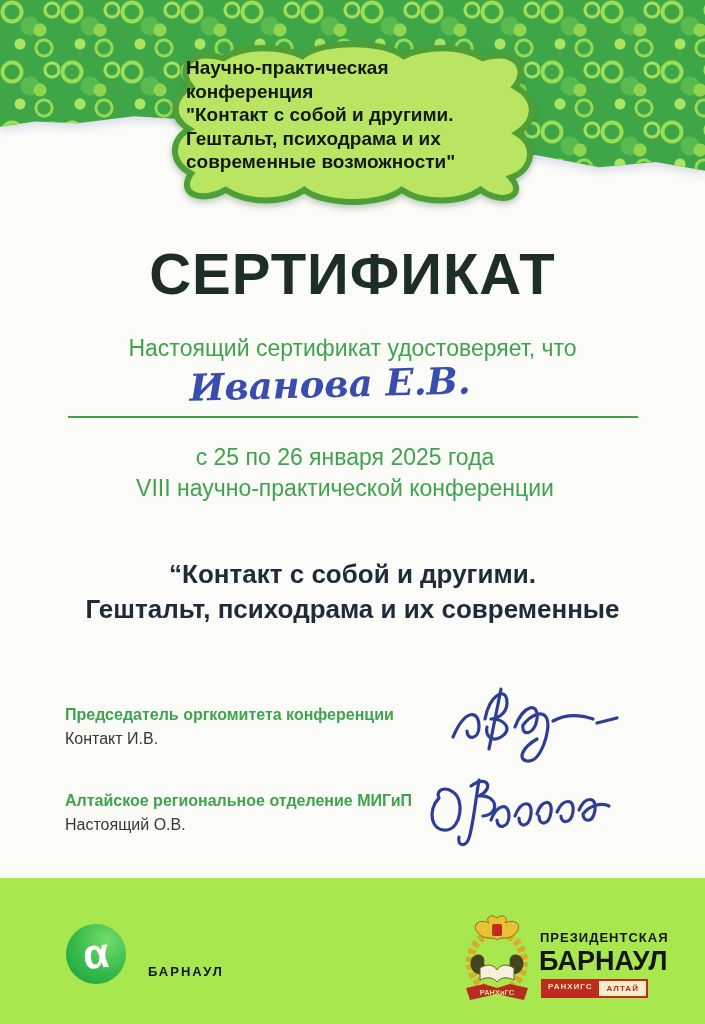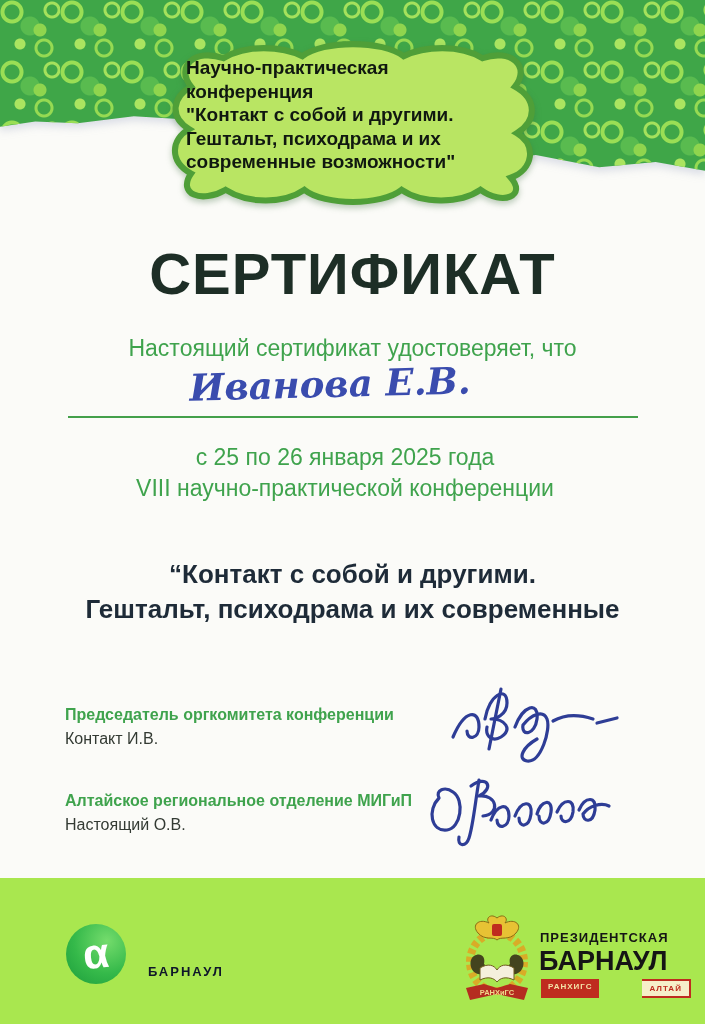--- a/index.html
+++ b/index.html
@@ -63,21 +63,21 @@
   .migip-city{position:absolute;left:148px;top:86px;font-size:13px;font-weight:700;
               letter-spacing:2px;color:#0f172a;}
   .emblem{position:absolute;left:460px;top:32px;}
   .acad-line1{position:absolute;left:540px;top:52px;font-size:13px;font-weight:800;
               letter-spacing:1px;color:#151515;}
   .acad-line2{position:absolute;left:539px;top:68px;font-size:27px;font-weight:800;color:#151515;}
   .acad-tags{position:absolute;left:541px;top:101px;display:flex;}
   .tag-left{background:#bf2c1f;color:#f3e3a8;font-size:8px;font-weight:700;
             letter-spacing:1px;padding:3px 7px;}
   .tag-right{background:#f6eec9;color:#bf2c1f;font-size:8px;font-weight:700;
-             letter-spacing:1px;padding:3px 7px;border:2px solid #bf2c1f;border-left:none;margin-left:43px;}
+             letter-spacing:1px;padding:3px 7px;border:2px solid #bf2c1f;border-left:none;}
 </style>
 </head>
 <body>
 
 <div>
 
   <div class="abs banner-wrap">
     <div class="banner"></div>
   </div>
 

